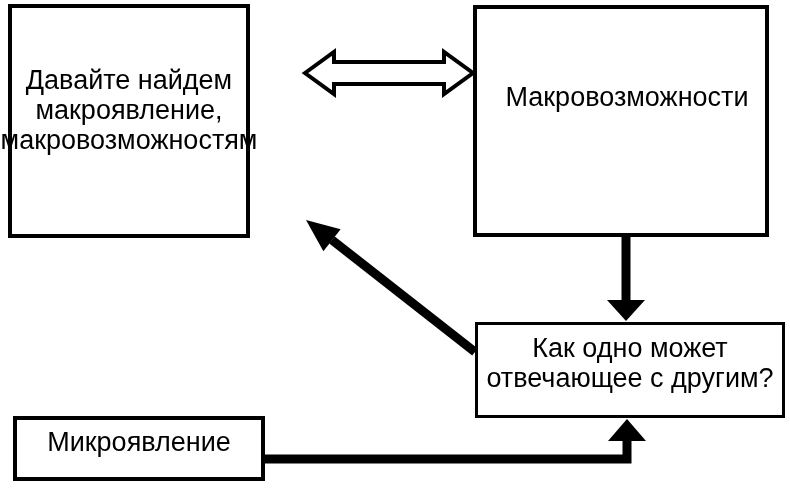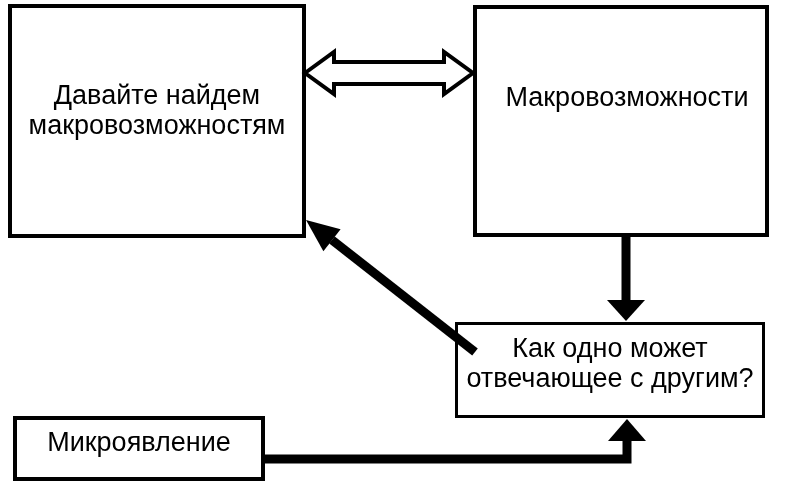--- a/index.html
+++ b/index.html
@@ -23,30 +23,30 @@
     border: 4px solid #000000;
     display: flex;
     align-items: center;
     justify-content: center;
     text-align: center;
     font-size: 27px;
     line-height: 30px;
   }
   .box .label div { white-space: nowrap; }
   .box-find-macro {
-    left: 8px; top: 4px; width: 298px; height: 234px;
+    left: 8px; top: 4px; width: 242px; height: 234px;
     padding-bottom: 22px;
   }
   .box-macro-opportunities {
     left: 473px; top: 5px; width: 296px; height: 232px;
     padding-bottom: 48px;
     padding-left: 12px;
   }
   .box-how-combine {
-    left: 455px; top: 322px; width: 310px; height: 96px;
+    left: 475px; top: 322px; width: 310px; height: 96px;
     border-width: 3px;
     padding-bottom: 14px;
   }
   .box-micro-phenomenon {
     left: 13px; top: 416px; width: 252px; height: 65px;
     padding-bottom: 14px;
   }
   svg.arrow-layer {
     position: absolute;
     left: 0; top: 0;
@@ -56,20 +56,21 @@
   }
 </style>
 </head>
 <body>
 
 <div class="canvas">
 
   <div class="box box-find-macro">
     <div class="label">
       <div>Давайте найдем</div>
+      <div>макроявление,</div>
       <div>макровозможностям</div>
     </div>
   </div>
 
   <div class="box box-macro-opportunities">
     <div class="label">
       <div>Макровозможности</div>
     </div>
   </div>
 

